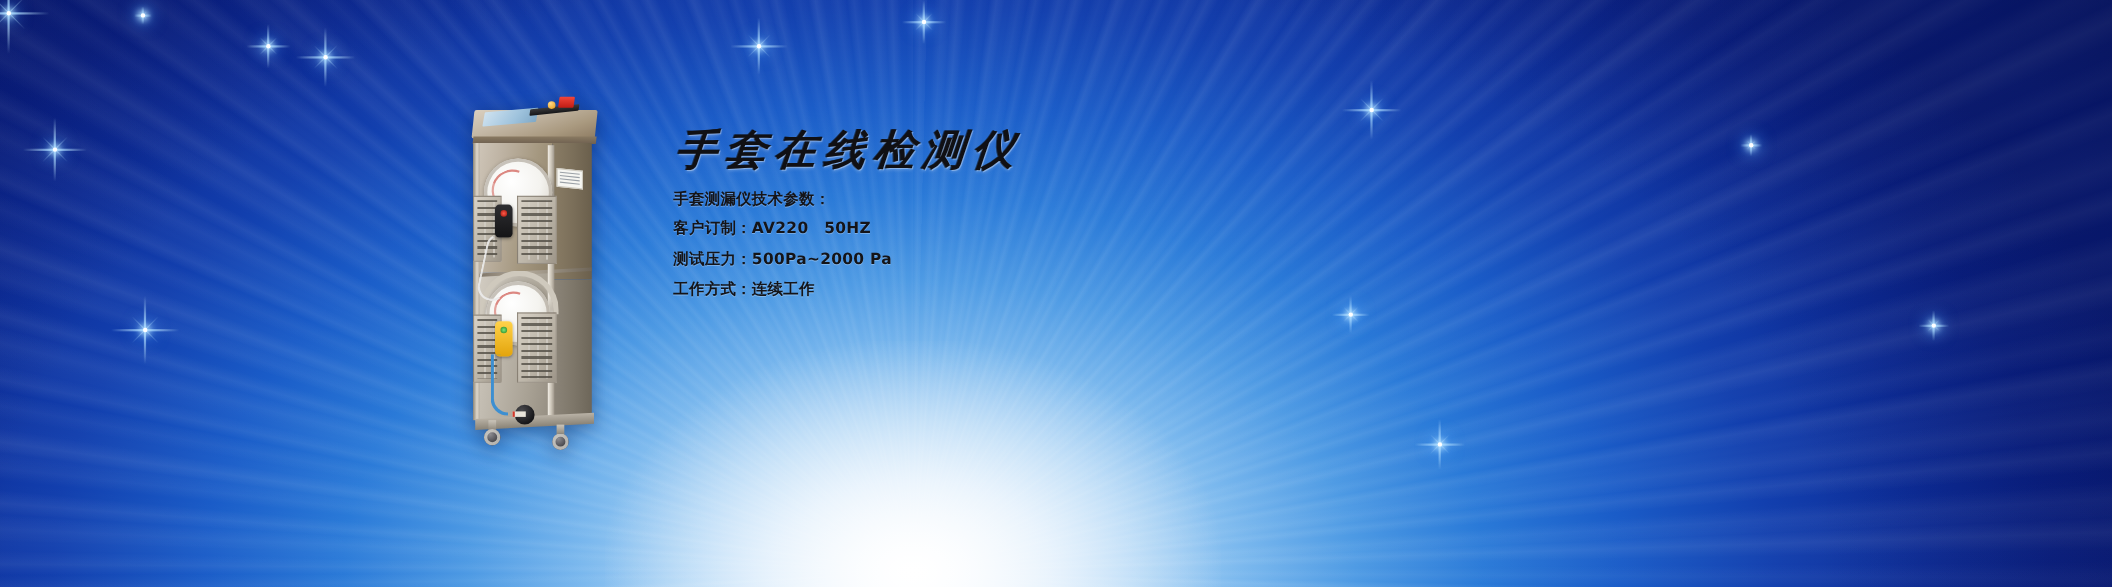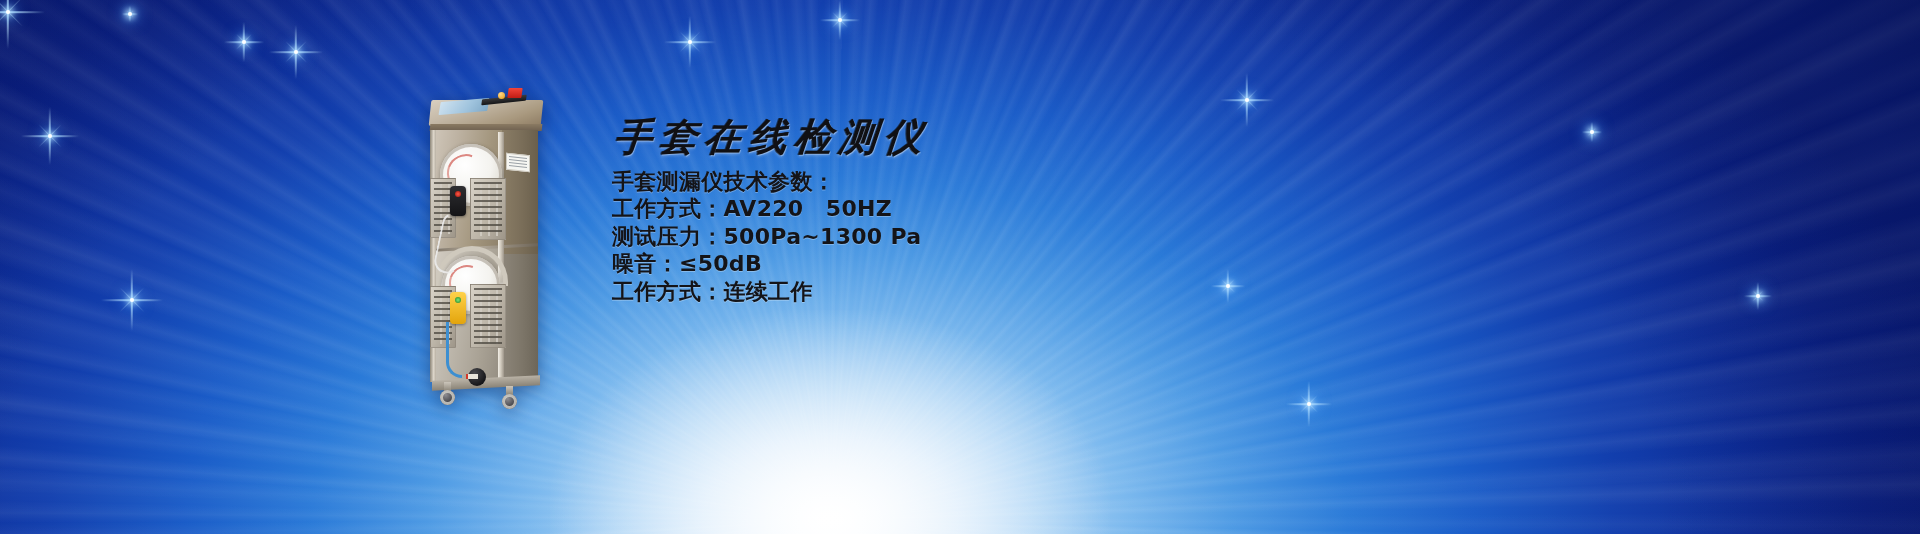--- a/index.html
+++ b/index.html
@@ -325,21 +325,21 @@
       0 2px 3px rgba(255,255,255,0.25);
     transform:skewX(-5deg);
     white-space:nowrap;
   }
   .spec-list{
     margin-top:10px;
     list-style:none;
   }
   .spec-list li{
     font-family:"DejaVu Sans", sans-serif;
-    font-size:22px;
+    font-size:14px;
     font-weight:700;
     color:#141418;
     line-height:27.5px;
     white-space:nowrap;
     letter-spacing:0.3px;
     text-shadow:0 1px 0 rgba(255,255,255,0.28);
   }
 </style>
 </head>
 <body>
@@ -513,20 +513,19 @@
         <div class="fork"></div>
           <div class="wheel"></div>
       </div>
     </div>
   </div>
 
   <div class="text-block">
     <div class="title">手套在线检测仪</div>
     <ul class="spec-list">
       <li>手套测漏仪技术参数：</li>
-      <li>工作方式：AV220　50HZ</li>
-      <li>测试压力：500Pa~1300 Pa</li>
-      <li>噪音：≤50dB</li>
+      <li>客户订制：AV220　50HZ</li>
+      <li>测试压力：500Pa~2000 Pa</li>
       <li>工作方式：连续工作</li>
     </ul>
   </div>
 
 </div>
 
 </body></html>

